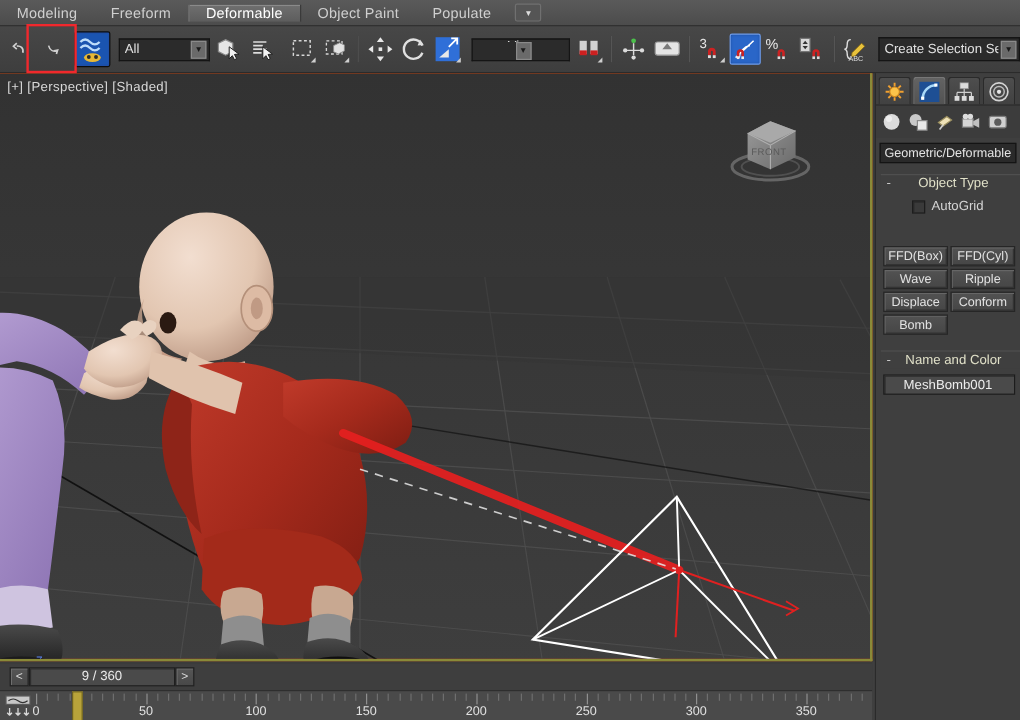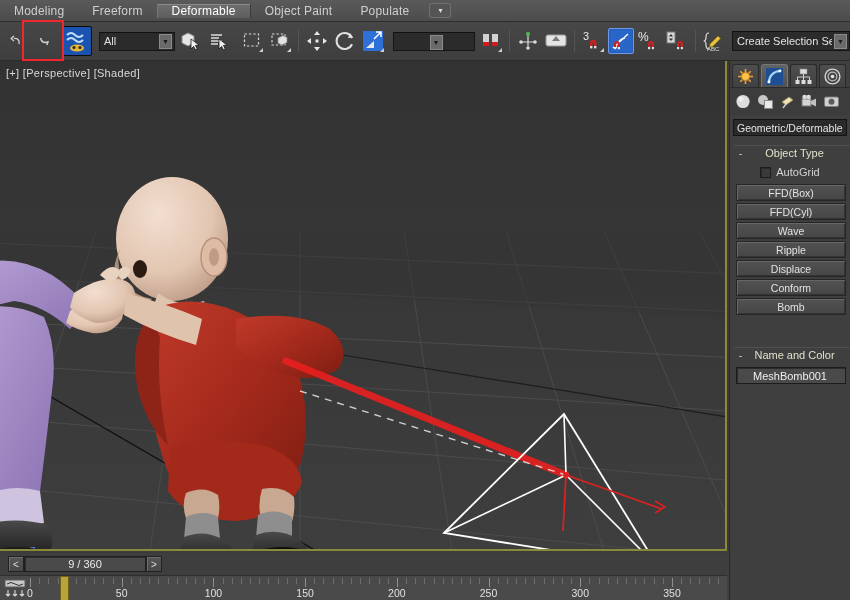--- a/index.html
+++ b/index.html
@@ -153,22 +153,22 @@
   .rollout-hdr .rtitle { flex: 1; text-align: center; padding-right: 8px; color: #e0e0c8; }
   .autogrid-row {
     display: flex; align-items: center; justify-content: center;
     height: 18px; gap: 5px; margin-top: 3px;
   }
   .chk {
     width: 11px; height: 11px; background: #3a3a3a;
     border: 1px solid #1d1d1d; box-shadow: inset 1px 1px 0 #2b2b2b;
   }
   .otgrid {
-    display: grid; grid-template-columns: 1fr;
-    gap: 2px; padding: 3px 4px 4px 6px;
+    display: grid; grid-template-columns: 1fr 1fr;
+    gap: 2px; padding: 3px 4px 4px 6px; margin-top: 21px;
   }
   .otbtn {
     height: 17px; background: linear-gradient(#525252,#464646);
     border: 1px solid #262626;
     box-shadow: inset 1px 1px 0 #666, inset -1px -1px 0 #333;
     display: flex; align-items: center; justify-content: center;
     font-size: 10.5px; color: #e2e2e2; white-space: nowrap; overflow: hidden;
   }
   .namefield {
     margin: 5px 4px 0 6px; height: 17px;
@@ -549,20 +549,31 @@
         <path d="M36 530 L54 516" stroke="#3ec04a"></path>
         <path d="M36 530 L12 538" stroke="#e02020"></path>
         <text x="56" y="518" font-family="Liberation Sans" font-size="9" fill="#3ec04a" stroke="none">Y</text>
         <text x="30" y="492" font-family="Liberation Sans" font-size="9" fill="#5a82ee" stroke="none">Z</text>
         <text x="6" y="548" font-family="Liberation Sans" font-size="9" fill="#e05050" stroke="none">X</text>
       </g>
     </svg>
 
     <div class="vp-label">[+] [Perspective] [Shaded]</div>
 
+    <div class="viewcube">
+      <svg width="82" height="62" viewBox="0 0 82 62">
+        <ellipse cx="41" cy="48" rx="32" ry="11" fill="none" stroke="#6f6f6f" stroke-width="2.5" opacity=".85"></ellipse>
+        <ellipse cx="41" cy="48" rx="24" ry="7.5" fill="none" stroke="#5d5d5d" stroke-width="1.6" opacity=".7"></ellipse>
+        <path d="M22 20 L41 10 L62 18 L62 40 L41 50 L22 42 Z" fill="url(#cubeG)"></path>
+        <path d="M22 20 L41 30 L62 18" fill="none" stroke="#b0b0b0" stroke-width=".9"></path>
+        <path d="M41 30 L41 50" fill="none" stroke="#b0b0b0" stroke-width=".9"></path>
+        <path d="M22 20 L41 10 L62 18 L41 28 Z" fill="#a9a9a9"></path>
+        <text x="25" y="38" font-family="Liberation Sans" font-size="8" fill="#5a5a5a" letter-spacing="0.4">FRONT</text>
+      </svg>
+    </div>
   </div>
 
   <div class="cmdpanel">
 
     <div class="cp-tabs">
       <div class="cp-tab">
         <svg width="17" height="17" viewBox="0 0 17 17">
           <g stroke="#f0a030" stroke-width="1.6">
               <path d="M8.5 1v3M8.5 13v3M1 8.5h3M13 8.5h3M3.3 3.3l2 2M11.7 11.7l2 2M13.7 3.3l-2 2M5.3 11.7l-2 2"></path>
             </g>

